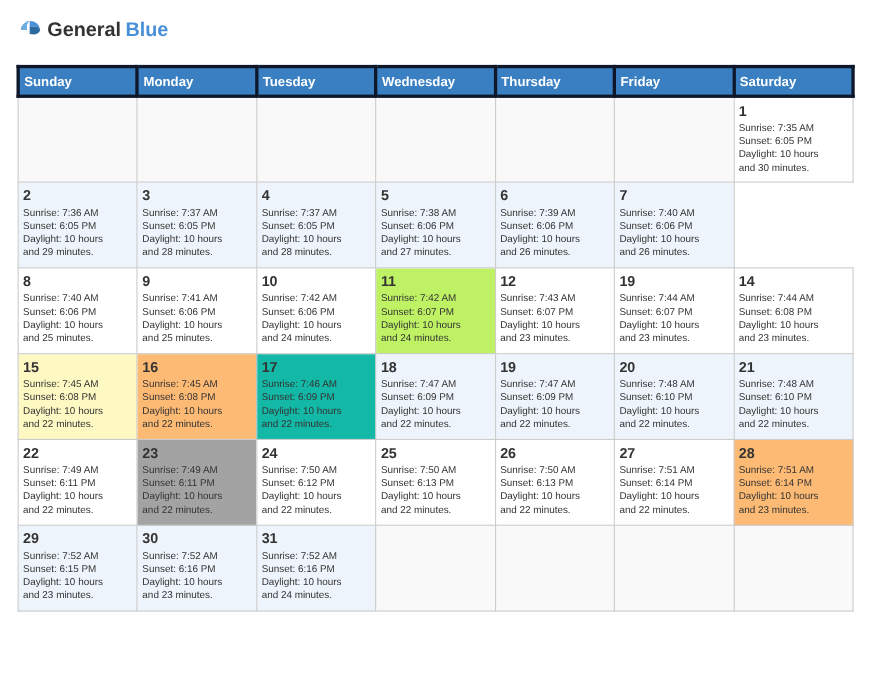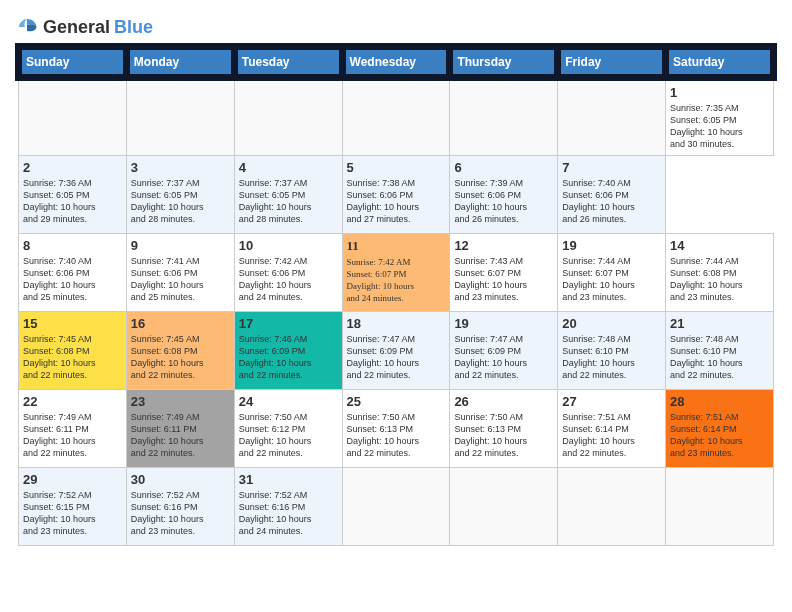--- a/index.html
+++ b/index.html
@@ -11,21 +11,21 @@
       overflow: hidden;
     }
     .container {
       width: 792px;
       padding: 15px 15px 10px 15px;
     }
     .header-row {
       display: flex;
       justify-content: space-between;
       align-items: flex-start;
-      margin-bottom: 4px;
+      margin-bottom: 20px;
     }
     .logo {
       display: flex;
       align-items: center;
       gap: 4px;
     }
     .logo-icon {
       width: 24px;
       height: 24px;
     }
@@ -46,21 +46,21 @@
       border-collapse: collapse;
       table-layout: fixed;
     }
     th {
       background-color: #3a7fc1;
       color: white;
       font-size: 12px;
       font-weight: bold;
       padding: 5px 4px;
       text-align: left;
-      border: 7px solid #0f172a;
+      border: 3px solid #0f172a;
     }
     td {
       border: 1px solid #ccc;
       vertical-align: top;
       padding: 4px 4px;
       font-size: 9.5px;
       color: #333;
       height: 78px;
     }
     td.empty {
@@ -163,39 +163,39 @@
             <div class="day-info">Sunrise: 7:40 AM<br>Sunset: 6:06 PM<br>Daylight: 10 hours<br>and 25 minutes.</div>
           </td>
           <td style="background-color: rgb(255, 255, 255);">
             <span class="day-number">9</span>
             <div class="day-info">Sunrise: 7:41 AM<br>Sunset: 6:06 PM<br>Daylight: 10 hours<br>and 25 minutes.</div>
           </td>
           <td style="background-color: rgb(255, 255, 255);">
             <span class="day-number">10</span>
             <div class="day-info">Sunrise: 7:42 AM<br>Sunset: 6:06 PM<br>Daylight: 10 hours<br>and 24 minutes.</div>
           </td>
-          <td style="background-color: #fdba74; font-family: Liberation Serif, serif;">
+          <td style="background-color: #bef264;">
             <span class="day-number">11</span>
             <div class="day-info">Sunrise: 7:42 AM<br>Sunset: 6:07 PM<br>Daylight: 10 hours<br>and 24 minutes.</div>
           </td>
           <td style="background-color: rgb(255, 255, 255);">
             <span class="day-number">12</span>
             <div class="day-info">Sunrise: 7:43 AM<br>Sunset: 6:07 PM<br>Daylight: 10 hours<br>and 23 minutes.</div>
           </td>
           <td style="background-color: rgb(255, 255, 255);">
             <span class="day-number">19</span>
             <div class="day-info">Sunrise: 7:44 AM<br>Sunset: 6:07 PM<br>Daylight: 10 hours<br>and 23 minutes.</div>
           </td>
           <td style="background-color: rgb(255, 255, 255);">
             <span class="day-number">14</span>
             <div class="day-info">Sunrise: 7:44 AM<br>Sunset: 6:08 PM<br>Daylight: 10 hours<br>and 23 minutes.</div>
           </td>
         </tr>
         <tr>
-          <td style="background-color: #fde047; margin-left: 18px;">
+          <td style="background-color: #fef9c3; margin-left: 18px;">
             <span class="day-number">15</span>
             <div class="day-info">Sunrise: 7:45 AM<br>Sunset: 6:08 PM<br>Daylight: 10 hours<br>and 22 minutes.</div>
           </td>
           <td style="background-color: #fdba74;">
             <span class="day-number">16</span>
             <div class="day-info">Sunrise: 7:45 AM<br>Sunset: 6:08 PM<br>Daylight: 10 hours<br>and 22 minutes.</div>
           </td>
           <td style="background-color: #14b8a6;">
             <span class="day-number">17</span>
             <div class="day-info">Sunrise: 7:46 AM<br>Sunset: 6:09 PM<br>Daylight: 10 hours<br>and 22 minutes.</div>
@@ -235,21 +235,21 @@
             <div class="day-info">Sunrise: 7:50 AM<br>Sunset: 6:13 PM<br>Daylight: 10 hours<br>and 22 minutes.</div>
           </td>
           <td style="background-color: rgb(255, 255, 255);">
             <span class="day-number">26</span>
             <div class="day-info">Sunrise: 7:50 AM<br>Sunset: 6:13 PM<br>Daylight: 10 hours<br>and 22 minutes.</div>
           </td>
           <td style="background-color: rgb(255, 255, 255);">
             <span class="day-number">27</span>
             <div class="day-info">Sunrise: 7:51 AM<br>Sunset: 6:14 PM<br>Daylight: 10 hours<br>and 22 minutes.</div>
           </td>
-          <td style="background-color: #f97316;">
+          <td style="background-color: #fdba74;">
             <span class="day-number">28</span>
             <div class="day-info">Sunrise: 7:51 AM<br>Sunset: 6:14 PM<br>Daylight: 10 hours<br>and 23 minutes.</div>
           </td>
         </tr>
         <tr>
           <td style="background-color: rgb(238, 244, 251);">
             <span class="day-number">29</span>
             <div class="day-info">Sunrise: 7:52 AM<br>Sunset: 6:15 PM<br>Daylight: 10 hours<br>and 23 minutes.</div>
           </td>
           <td style="background-color: rgb(238, 244, 251);">

